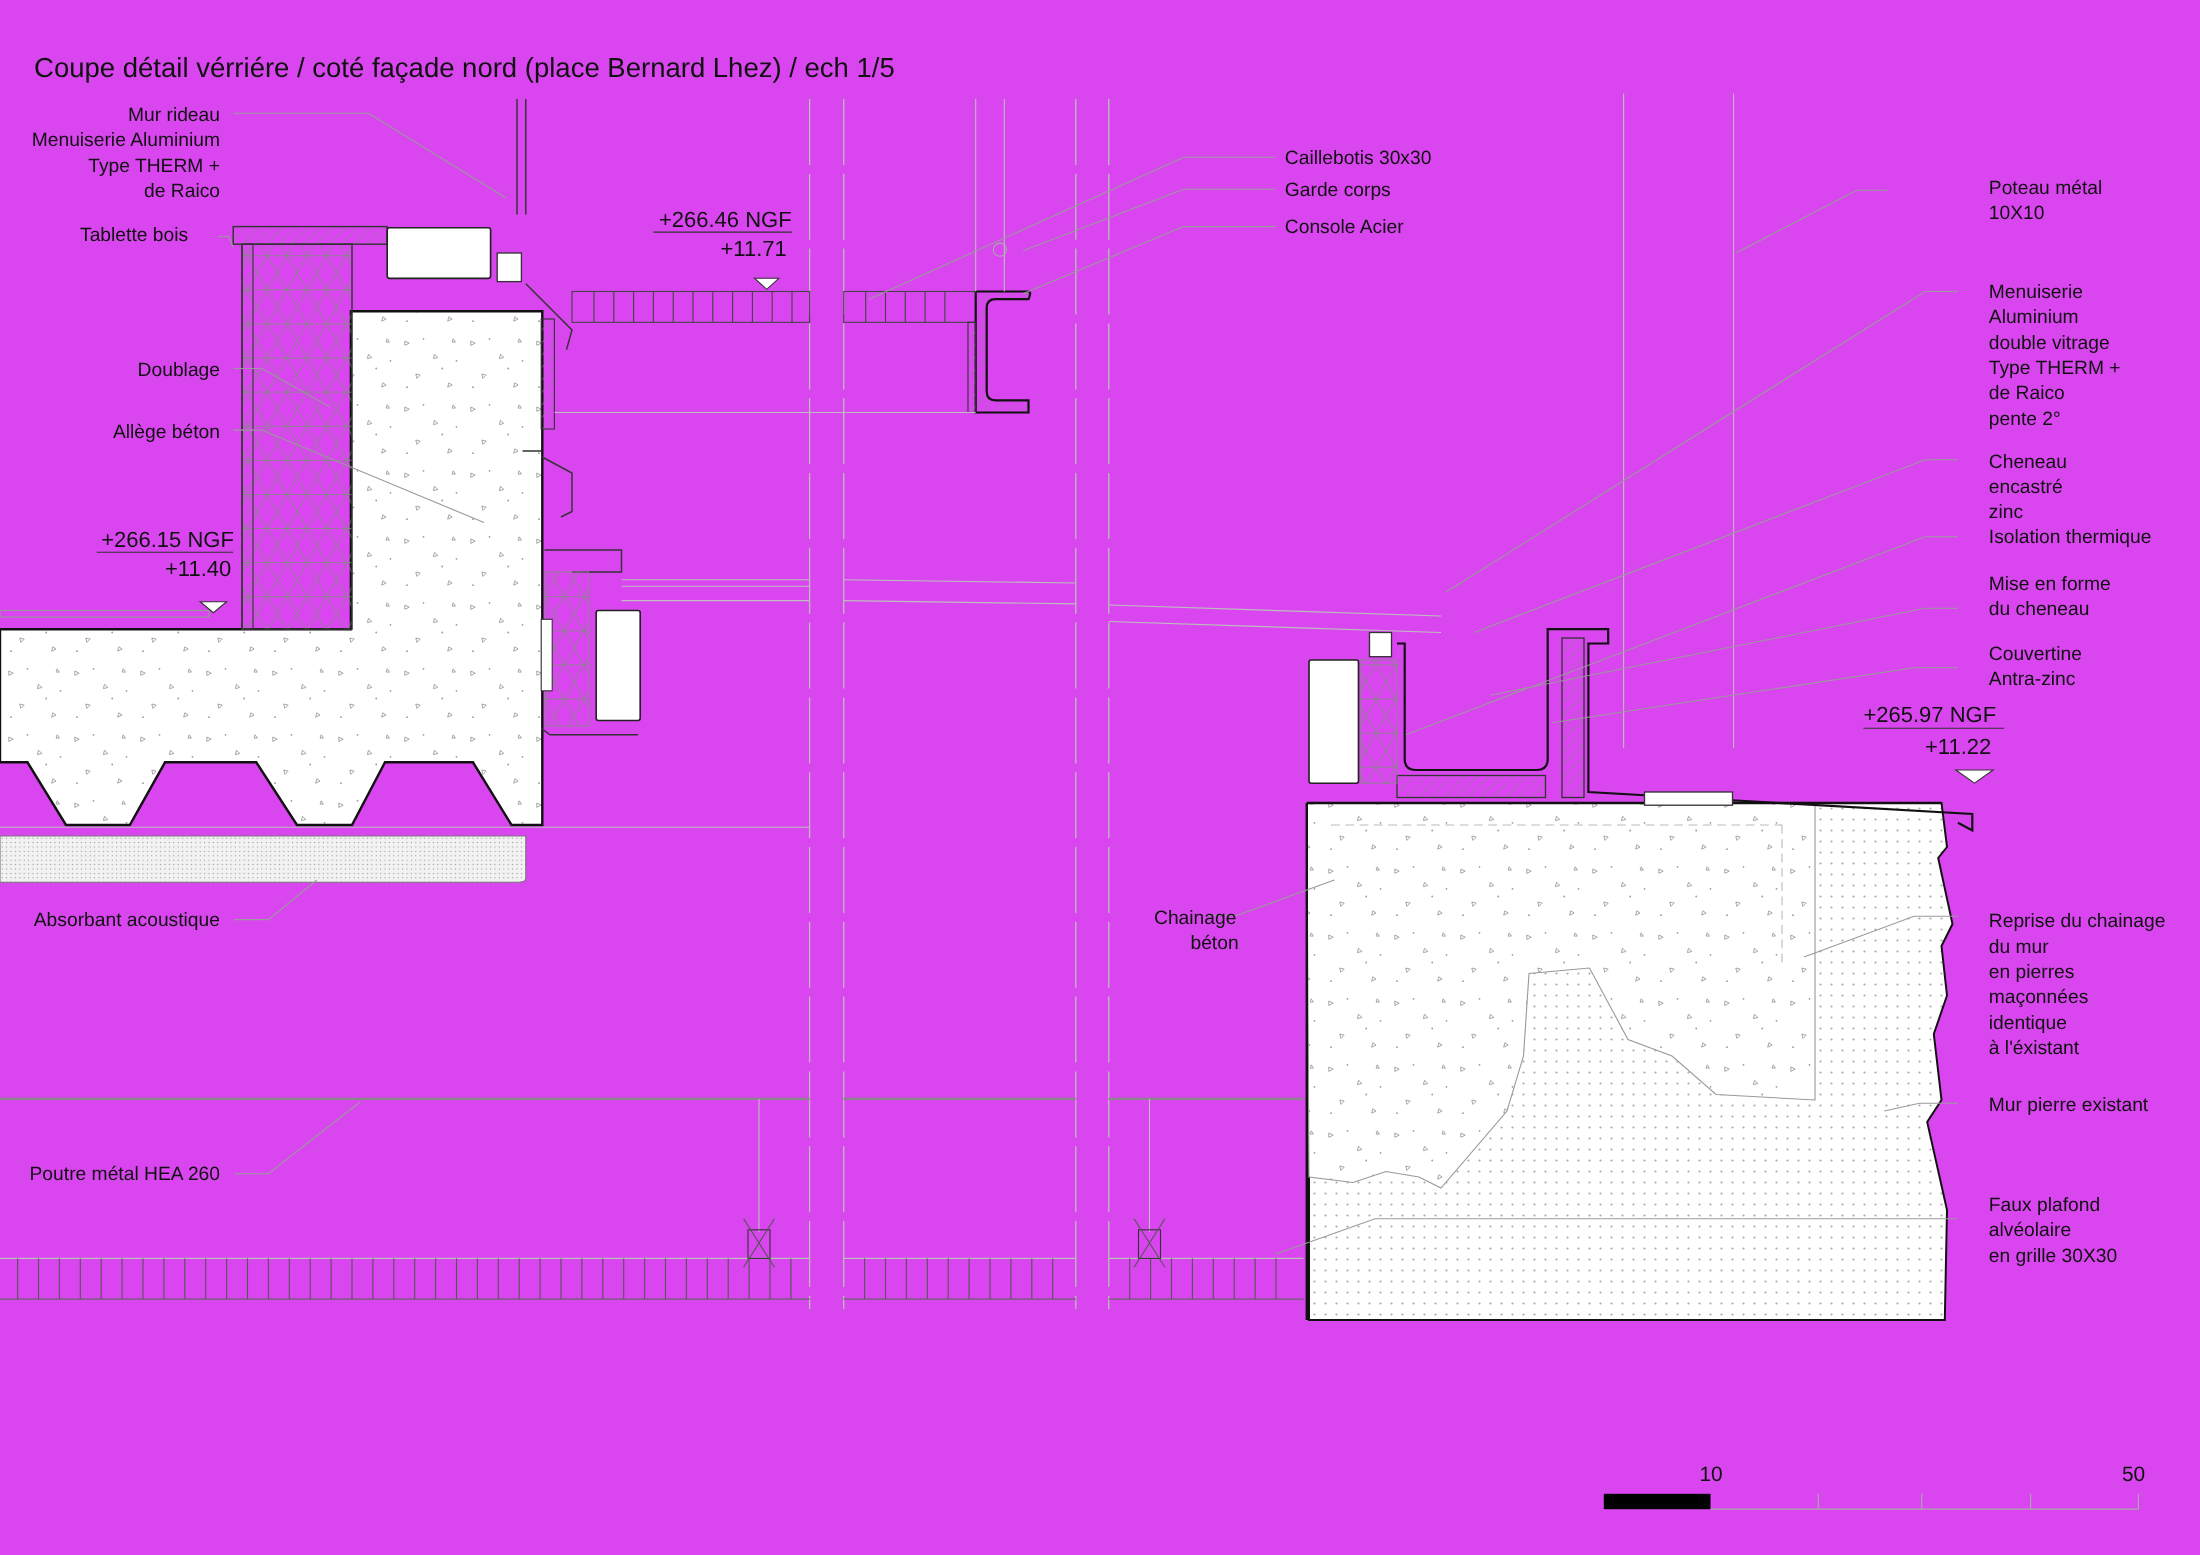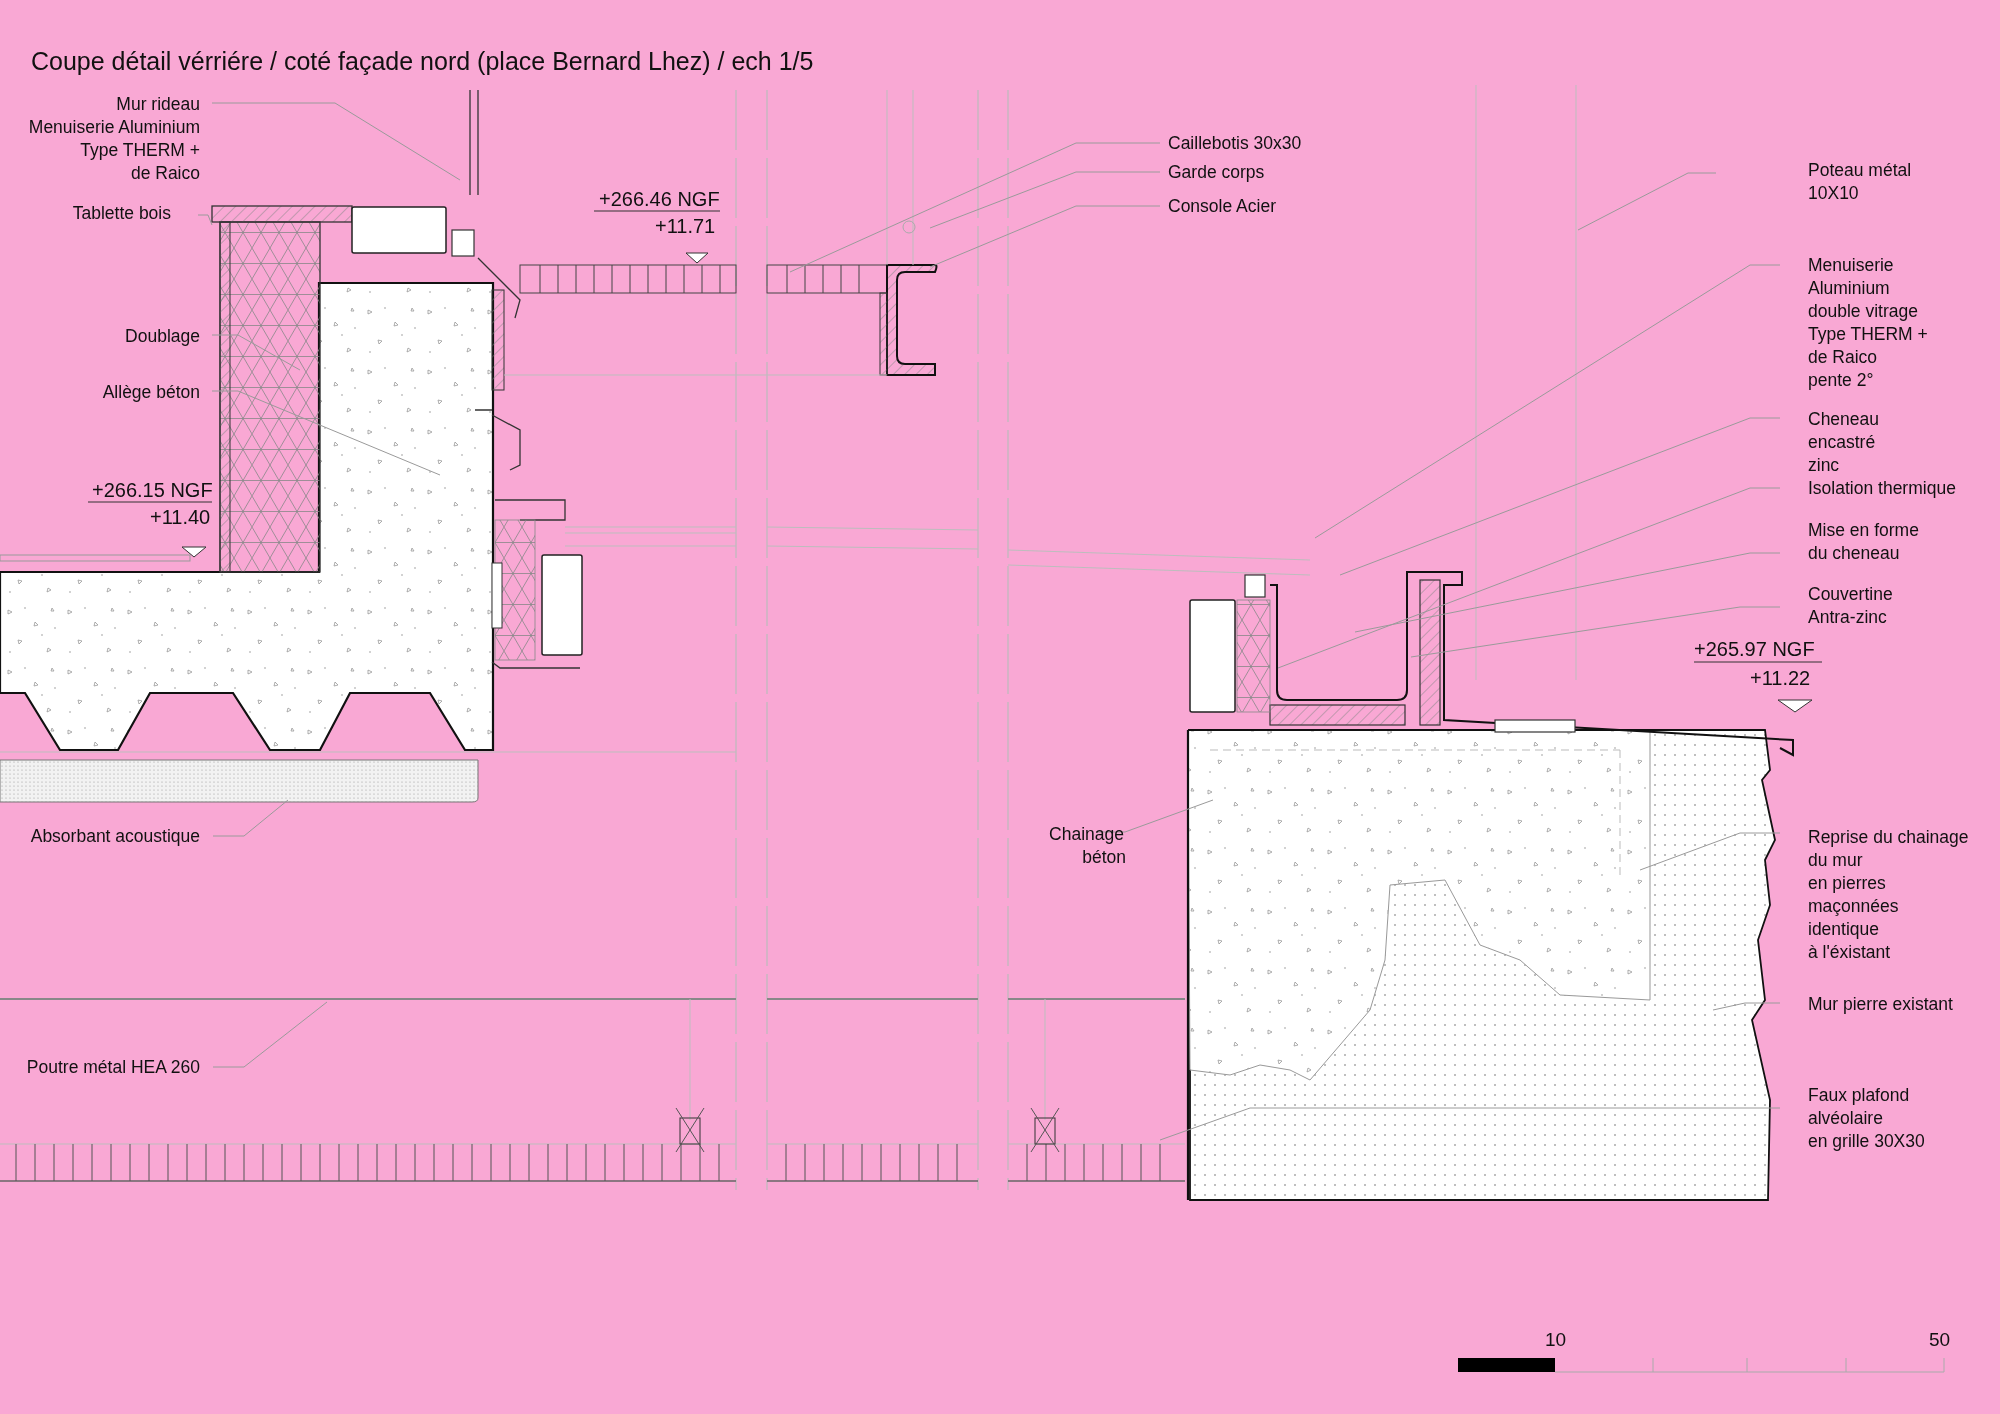--- a/index.html
+++ b/index.html
@@ -1,16 +1,16 @@
 <!DOCTYPE html>
 <html><head>
 <meta charset="utf-8">
 <style>
   html, body { margin: 0; padding: 0; background: #ffffff; }
-  #canvas { position: relative; width: 2000px; height: 1414px; background: #f9a8d4; overflow: hidden; }
+  #canvas { position: relative; width: 2000px; height: 1414px; background: #d946ef; overflow: hidden; }
   #drawing { position: absolute; left: 0; top: 0; }
   .t { font-family: "Liberation Sans", sans-serif; fill: #111; font-size: 17.5px; }
   .title { font-family: "Liberation Sans", sans-serif; fill: #111; font-size: 25px; }
   .lvl { font-family: "Liberation Sans", sans-serif; fill: #111; font-size: 20px; }
   .scale-lbl { font-family: "Liberation Sans", sans-serif; fill: #111; font-size: 19px; }
   .leader { stroke: #9a9a9a; stroke-width: 1; fill: none; }
   .thin { stroke: #bdbdbd; stroke-width: 1; fill: none; }
   .med { stroke: #333; stroke-width: 1.3; fill: none; }
   .dash { stroke: #bbb; stroke-width: 1.2; fill: none; stroke-dasharray: 60 8; }
   .dash2 { stroke: #bbb; stroke-width: 1; fill: none; stroke-dasharray: 8 5; }

